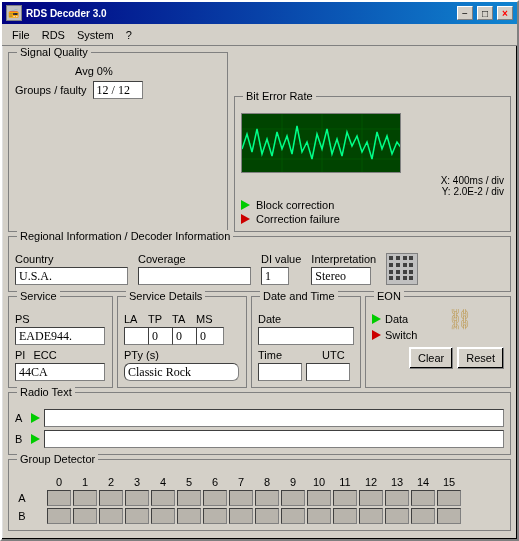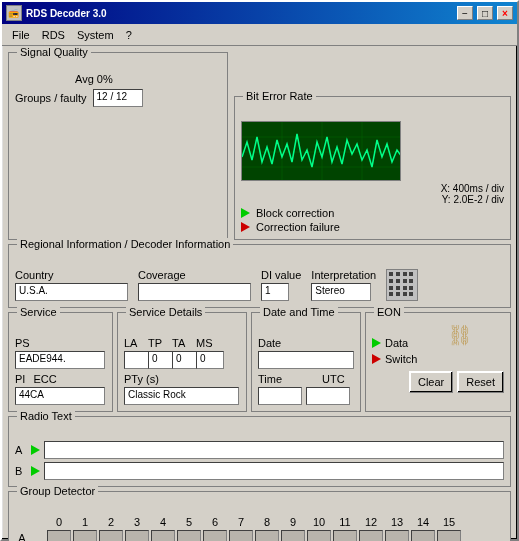--- a/index.html
+++ b/index.html
@@ -67,21 +67,21 @@
     }
     .content {
       padding: 6px;
       display: flex;
       flex-direction: column;
       gap: 4px;
     }
     .group-box {
       border: 1px solid #808080;
       border-top: 1px solid #808080;
-      padding: 16px 6px 6px 6px;
+      padding: 8px 6px 6px 6px;
       position: relative;
       background: #d4d0c8;
     }
     .group-label {
       position: absolute;
       top: -7px;
       left: 8px;
       background: #d4d0c8;
       padding: 0 3px;
       font-size: 11px;
@@ -89,22 +89,22 @@
     .row { display: flex; gap: 6px; }
     .col { display: flex; flex-direction: column; gap: 2px; }
     .field-label { font-size: 11px; color: #000; }
     .input-field {
       background: white;
       border: 1px solid #808080;
       border-top-color: #404040;
       border-left-color: #404040;
       height: 18px;
       padding: 1px 3px;
-      font-size: 10px;
-      font-family: Liberation Sans, sans-serif;
+      font-size: 12px;
+      font-family: Liberation Serif, serif;
     }
     .input-field.wide { width: 113px; }
     .input-field.med { width: 60px; }
     .input-field.tiny { width: 28px; }
     .status-row { display: flex; align-items: center; gap: 8px; margin-top: 4px; }
     .bit-chart {
       width: 160px; height: 60px;
       background: #004400;
       border: 1px solid #808080;
       position: relative;
@@ -351,21 +351,21 @@
               <span class="field-label">TA</span>
               <div class="input-field tiny"><span>0</span></div>
             </div>
             <div class="col" style="width:20px;">
               <span class="field-label">MS</span>
               <div class="input-field tiny"><span>0</span></div>
             </div>
           </div>
           <div style="margin-top:4px;">
             <span class="field-label">PTy (s)</span>
-            <div class="input-field" style="width:115px; margin-top:2px;">
+            <div class="input-field" style="width:115px; margin-top:2px;border-radius:6px;">
               <span>Classic Rock</span>
             </div>
           </div>
         </div>
       </div>
 
       <div class="group-box" style="width:110px;">
         <span class="group-label">Date and Time</span>
         <div style="margin-top:8px;">
           <span class="field-label">Date</span>

